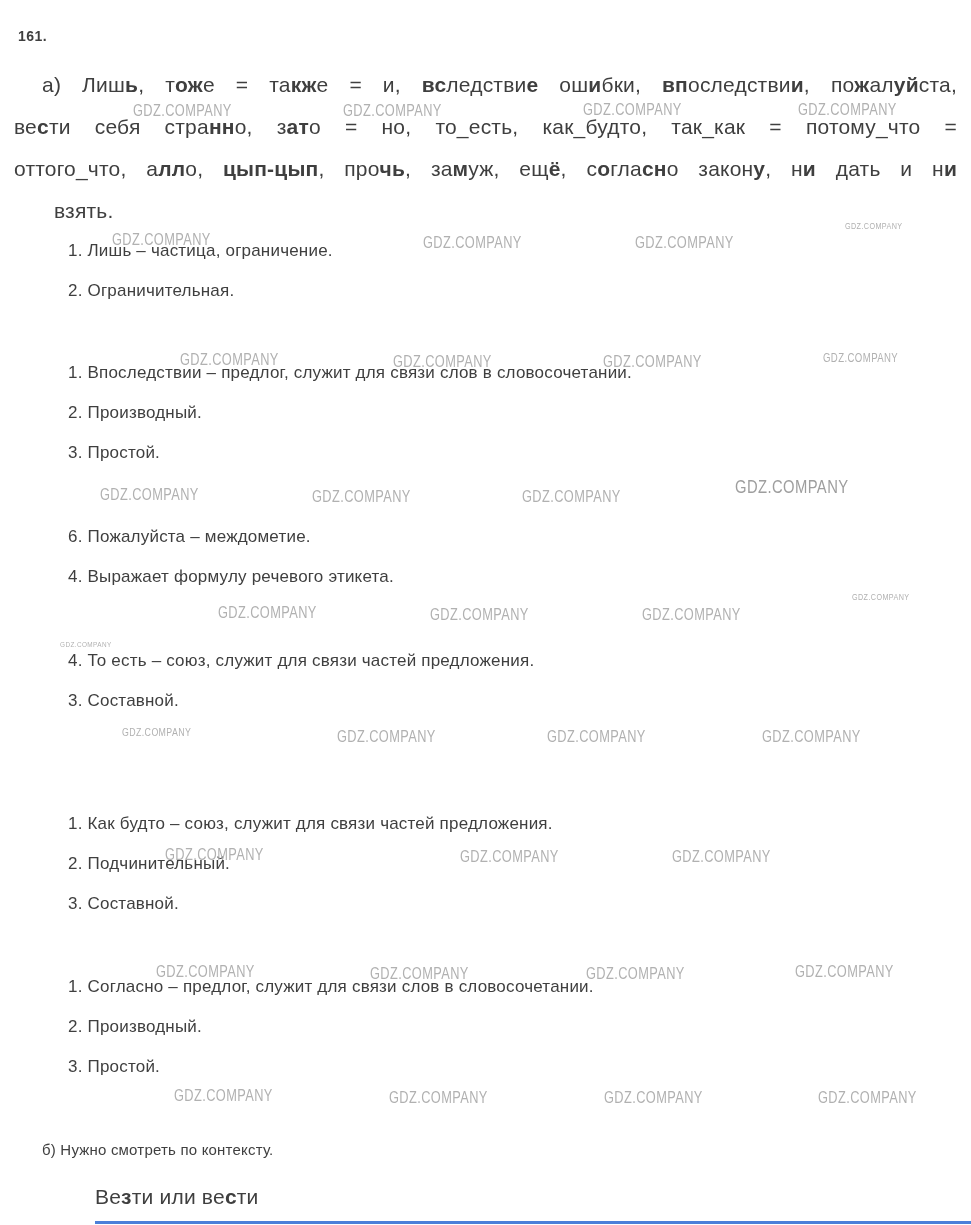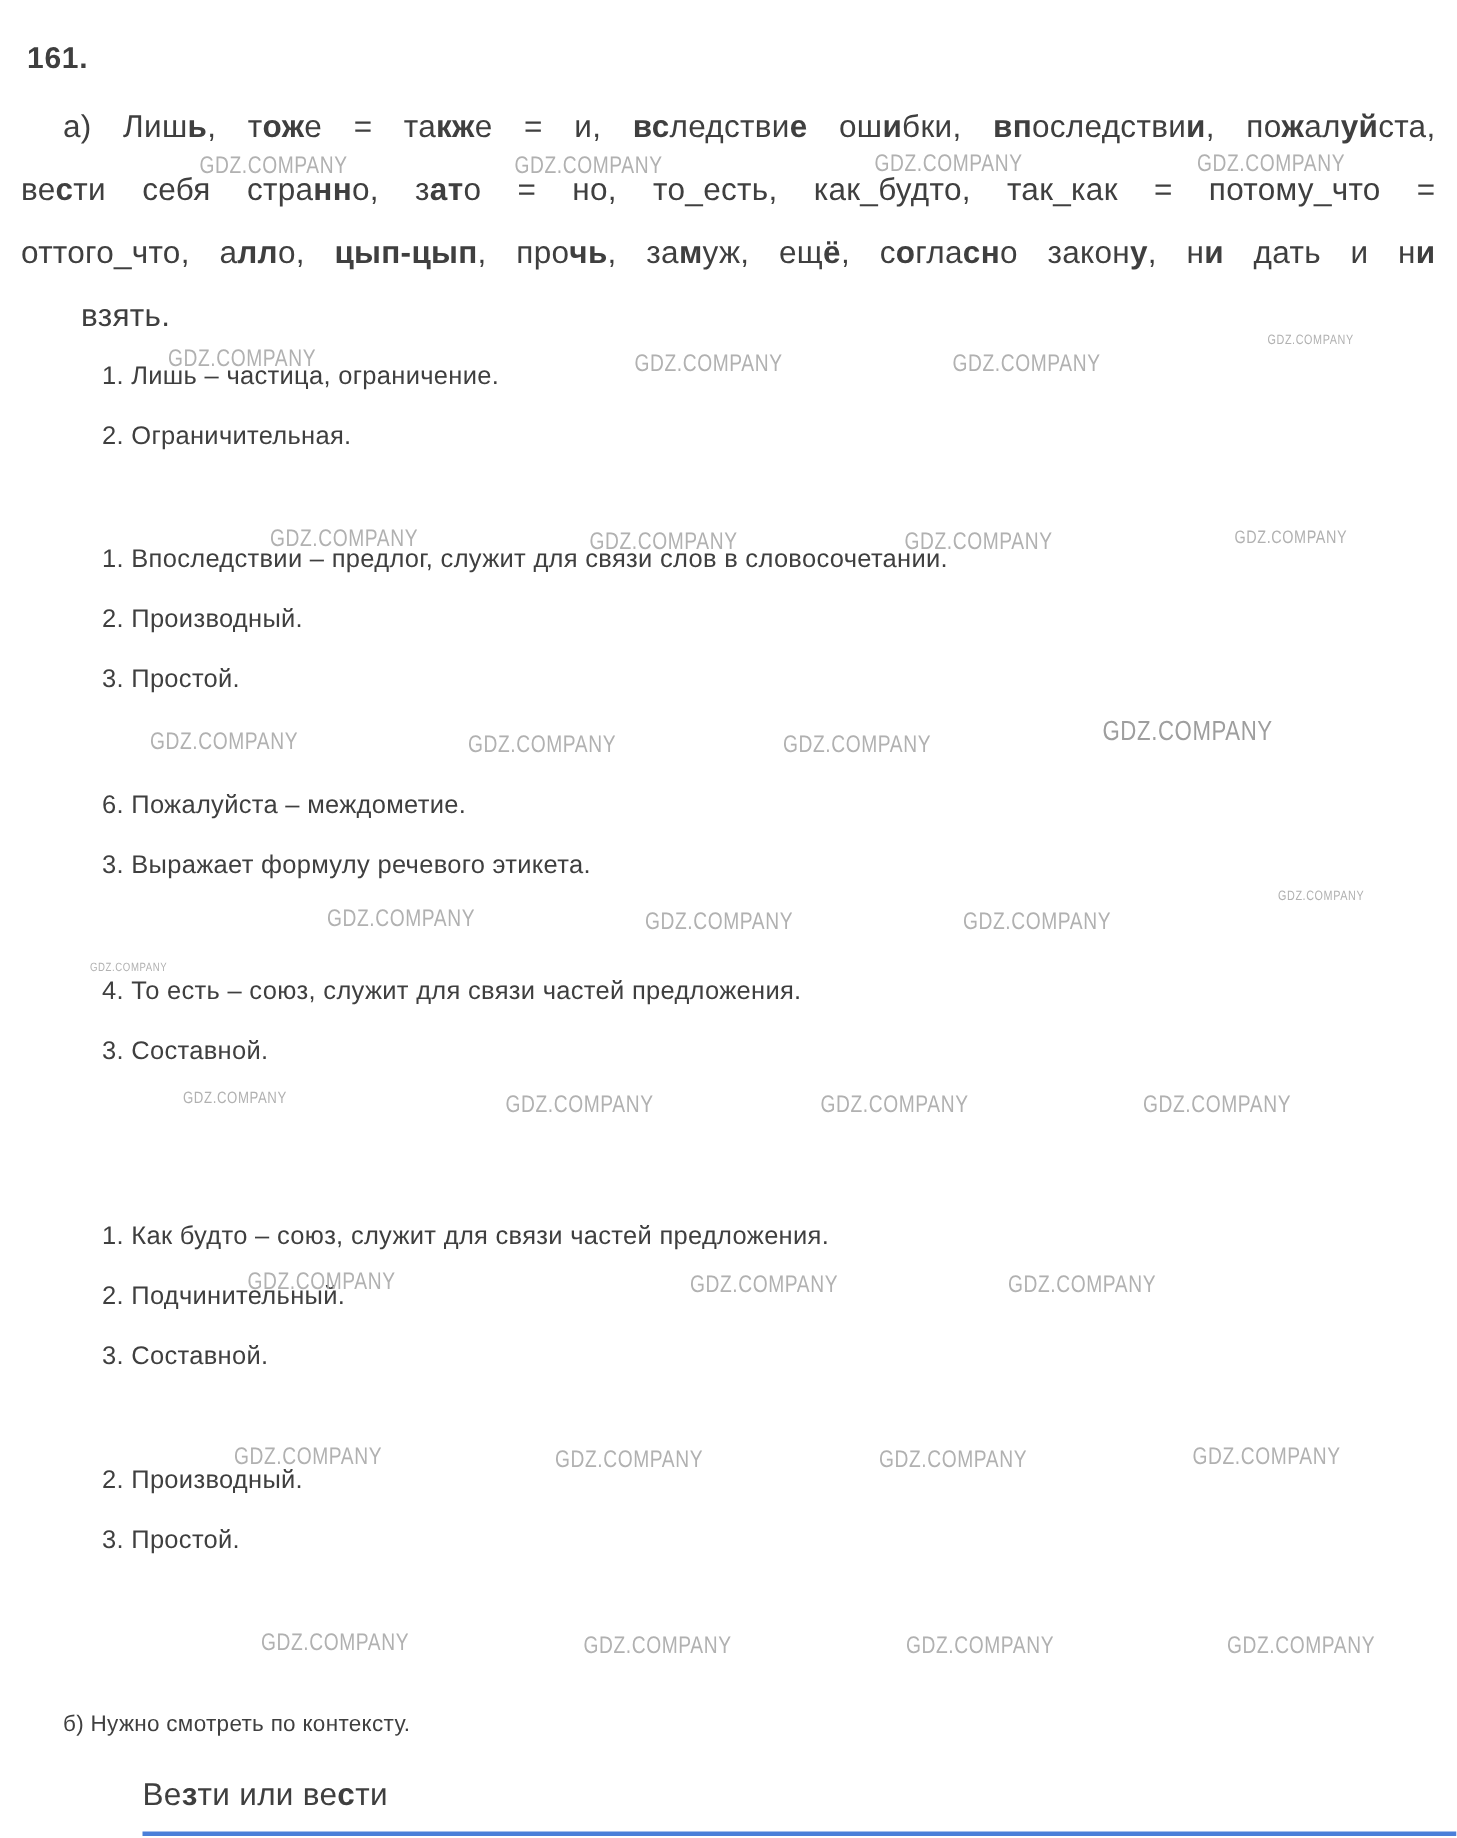--- a/index.html
+++ b/index.html
@@ -4,21 +4,21 @@
 <style>
   :root{
     --text:#3f3f3f; --wm:#b1b1b1; --wm-dark:#9e9e9e; --blue:#4b7fd9; --bg:#ffffff;
   }
   html,body{margin:0;padding:0;}
   body{
     width:971px;height:1225px;position:relative;overflow:hidden;
     background:var(--bg);color:var(--text);
     font-family:"Liberation Sans","DejaVu Sans",sans-serif;
   }
-  .exnum{position:absolute;left:18px;top:28px;font-size:20px;font-weight:700;letter-spacing:.5px;}
+  .exnum{position:absolute;left:18px;top:28px;font-size:14px;font-weight:700;letter-spacing:.5px;}
   .para{position:absolute;left:14px;right:14px;top:64px;}
   .pline{font-size:21px;letter-spacing:.2px;line-height:42px;
          text-align:justify;text-align-last:justify;}
   .pline.first{padding-left:28px;}
   .pline.last{text-align:left;text-align-last:left;margin-left:40px;}
   .b{font-weight:700;}
   .block{position:absolute;left:68px;right:20px;}
   .item{font-size:17px;letter-spacing:.2px;line-height:22px;margin-bottom:18px;white-space:nowrap;}
   .pb1{position:absolute;left:42px;top:1141px;font-size:15px;letter-spacing:.2px;}
   .pb2{position:absolute;left:95px;top:1185px;font-size:21px;letter-spacing:.2px;}
@@ -49,35 +49,36 @@
 </div>
 
 <div class="block" style="top:362px">
   <div class="item">1. Впоследствии – предлог, служит для связи слов в словосочетании.</div>
   <div class="item">2. Производный.</div>
   <div class="item">3. Простой.</div>
 </div>
 
 <div class="block" style="top:526px">
   <div class="item">6. Пожалуйста – междометие.</div>
-  <div class="item">3. Выражает формулу речевого этикета.</div>
+  <div class="item">4. Выражает формулу речевого этикета.</div>
 </div>
 
 <div class="block" style="top:650px">
   <div class="item">4. То есть – союз, служит для связи частей предложения.</div>
   <div class="item">3. Составной.</div>
 </div>
 
 <div class="block" style="top:813px">
   <div class="item">1. Как будто – союз, служит для связи частей предложения.</div>
   <div class="item">2. Подчинительный.</div>
   <div class="item">3. Составной.</div>
 </div>
 
 <div class="block" style="top:976px">
+  <div class="item">1. Согласно – предлог, служит для связи слов в словосочетании.</div>
   <div class="item">2. Производный.</div>
   <div class="item">3. Простой.</div>
 </div>
 
 <div class="pb1">б) Нужно смотреть по контексту.</div>
 <div class="pb2"><span>Ве</span><span class="b">з</span><span>ти или ве</span><span class="b">с</span><span>ти</span></div>
 
 <div id="wm-layer">
     <div class="wm" style="left: 133px; top: 102px;">GDZ.COMPANY</div>
     <div class="wm" style="left: 343px; top: 102px;">GDZ.COMPANY</div>

